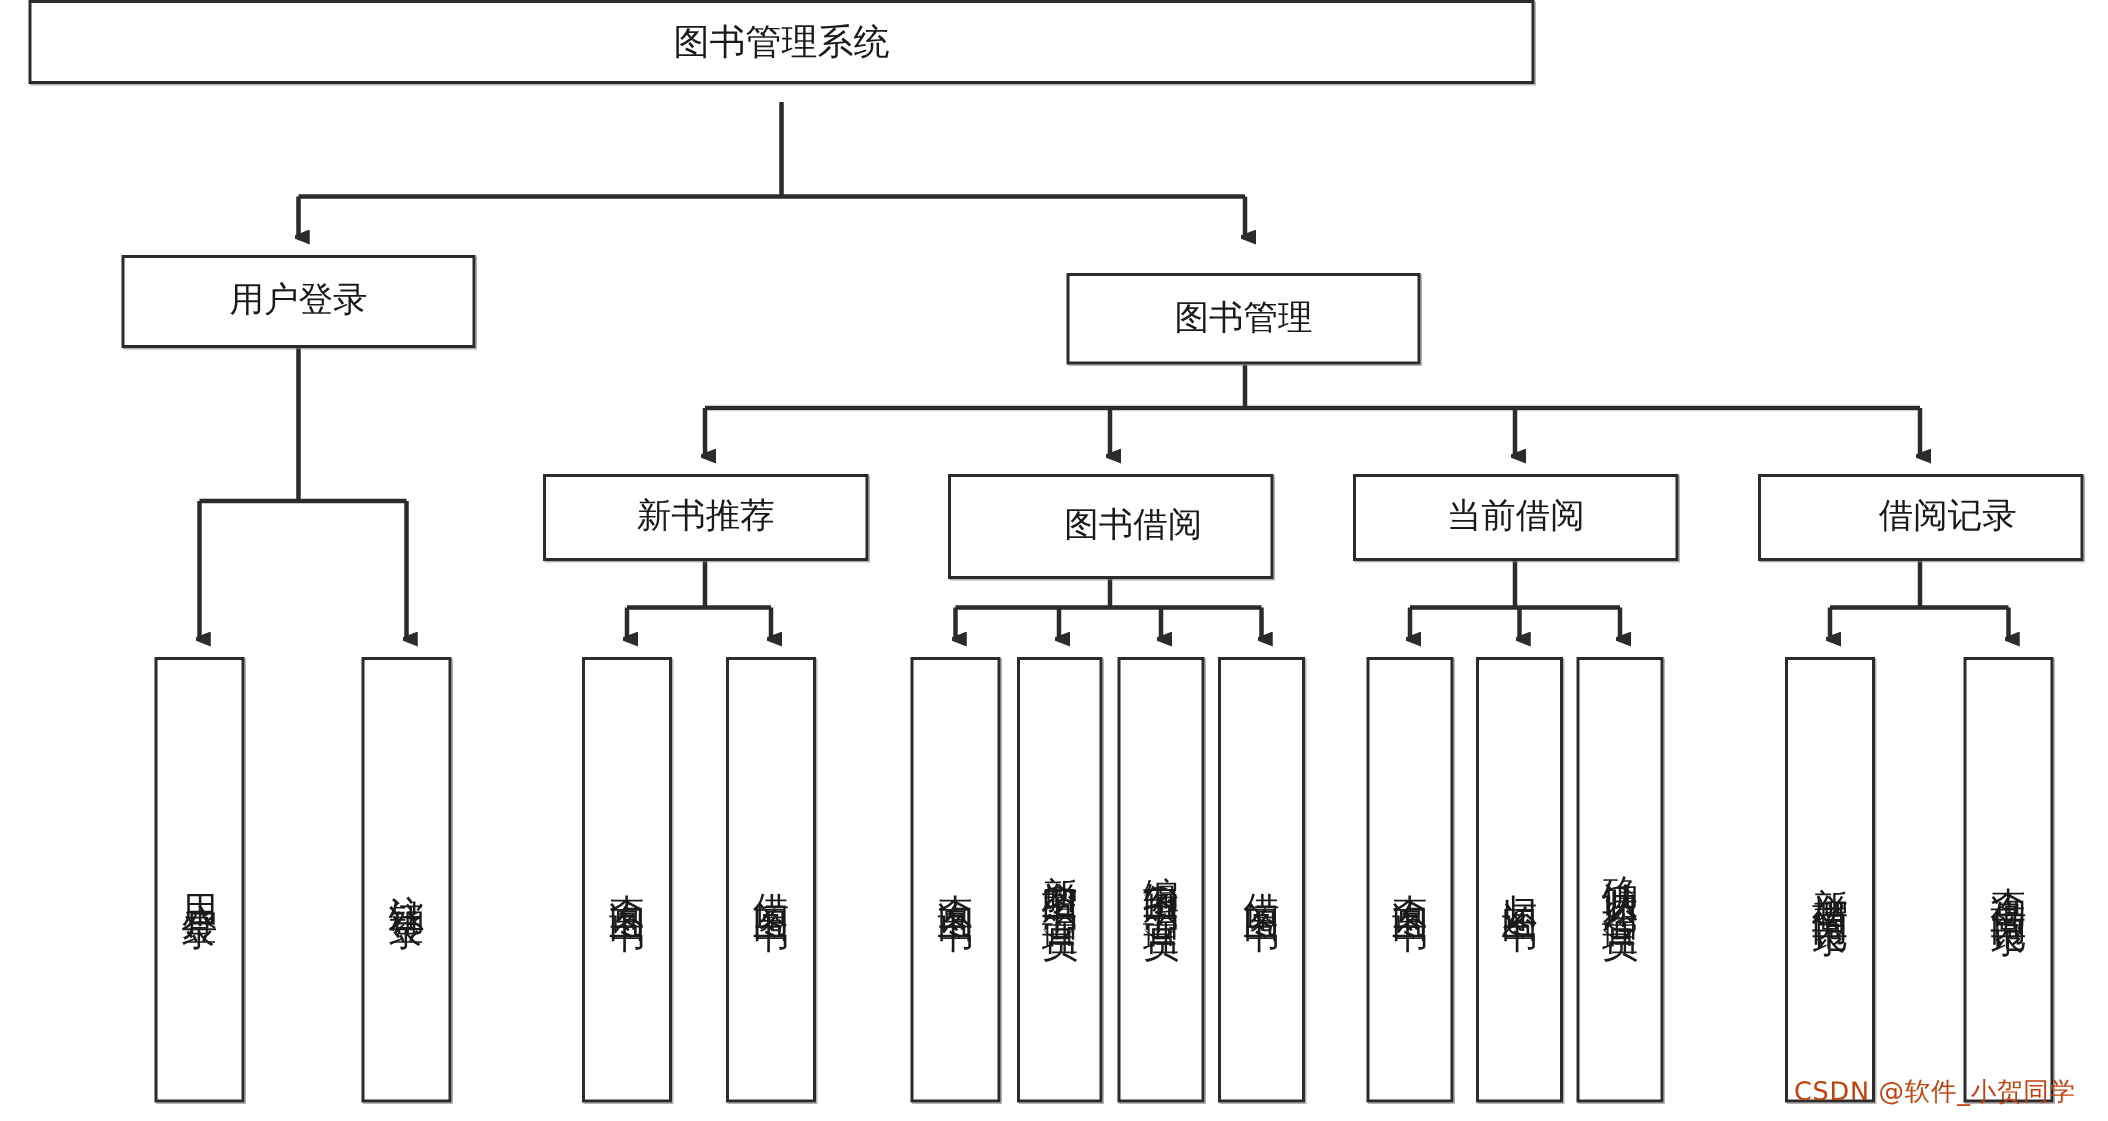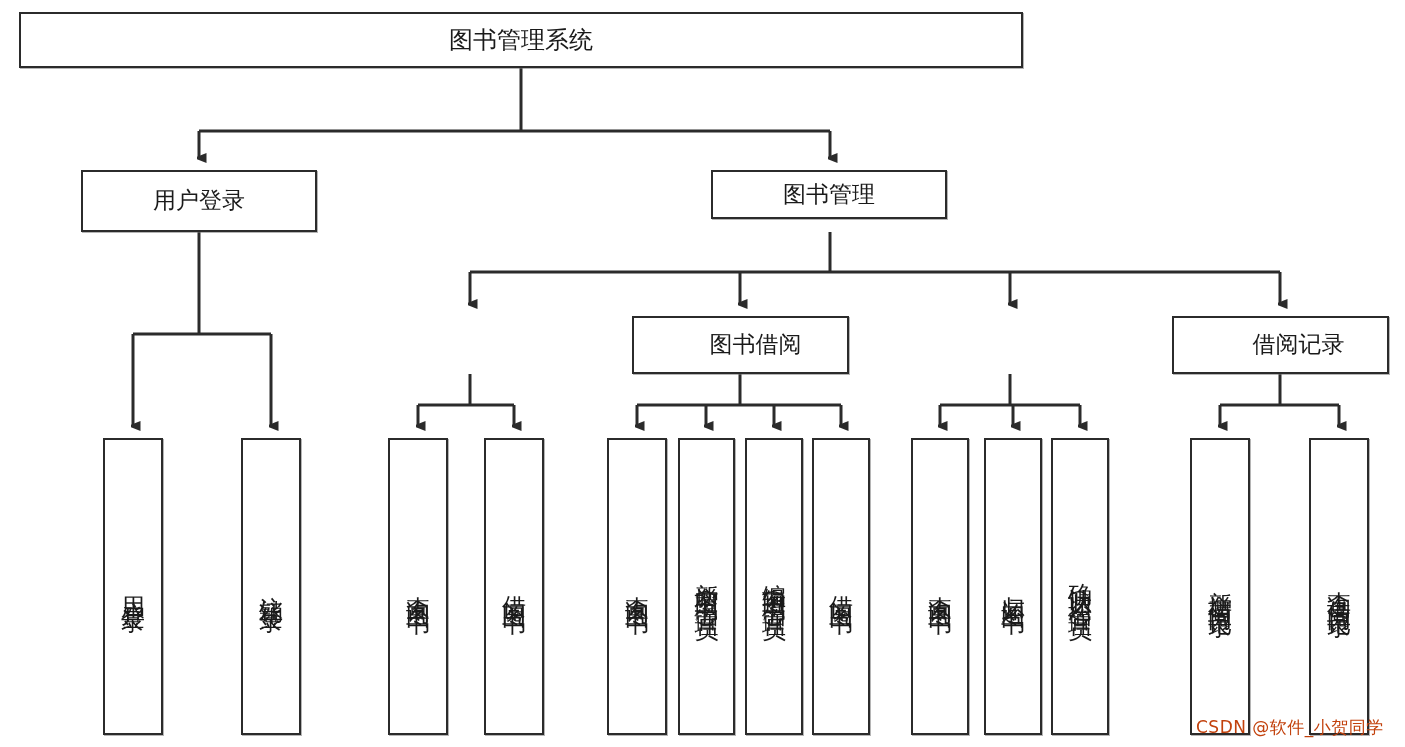--- a/index.html
+++ b/index.html
@@ -115,33 +115,39 @@
       <path d="M1013,405 L1013,426" marker-end="url(#arrow)"></path>
       <path d="M1080,405 L1080,426" marker-end="url(#arrow)"></path>
 
       <path d="M1280,374 L1280,405"></path>
       <path d="M1220,405 L1339,405"></path>
       <path d="M1220,405 L1220,426" marker-end="url(#arrow)"></path>
       <path d="M1339,405 L1339,426" marker-end="url(#arrow)"></path>
     </g>
   </svg>
 
-  <div class="node root horiz" id="n-root" style="left: 19px; top: 12px; width: 1004px; height: 56px;">
+  <div class="node root horiz" id="n-root" style="left: 19px; top: 0; width: 1004px; height: 56px;">
     <span class="lbl">图书管理系统</span>
   </div>
 
   <div class="node horiz" id="n-l2-0" style="left: 81px; top: 170px; width: 236px; height: 62px;">
     <span class="lbl">用户登录</span>
   </div>
-  <div class="node horiz" id="n-l2-1" style="left: 711px; top: 170px; width: 236px; height: 49px;">
+  <div class="node horiz" id="n-l2-1" style="left: 711px; top: 182px; width: 236px; height: 61px;">
     <span class="lbl">图书管理</span>
   </div>
 
-  <div class="node horiz" id="n-l3-1" style="left: 632px; top: 316px; width: 217px; height: 58px; padding-left: 30px;">
+  <div class="node horiz" id="n-l3-0" style="left: 362px; top: 316px; width: 217px; height: 58px;">
+    <span class="lbl">新书推荐</span>
+  </div>
+  <div class="node horiz" id="n-l3-1" style="left: 632px; top: 316px; width: 217px; height: 70px; padding-left: 30px;">
     <span class="lbl">图书借阅</span>
+  </div>
+  <div class="node horiz" id="n-l3-2" style="left: 902px; top: 316px; width: 217px; height: 58px;">
+    <span class="lbl">当前借阅</span>
   </div>
   <div class="node horiz" id="n-l3-3" style="left: 1172px; top: 316px; width: 217px; height: 58px; padding-left: 36px;">
     <span class="lbl">借阅记录</span>
   </div>
 
   <div class="node vert" id="n-lf-0" style="left: 103px; top: 438px; width: 60px; height: 297px;">
     <span class="lbl" style="margin-top: 136.5px;">用户登录</span>
   </div>
   <div class="node vert" id="n-lf-1" style="left: 241px; top: 438px; width: 60px; height: 297px;">
     <span class="lbl" style="margin-top: 136.5px;">注销登录</span>

